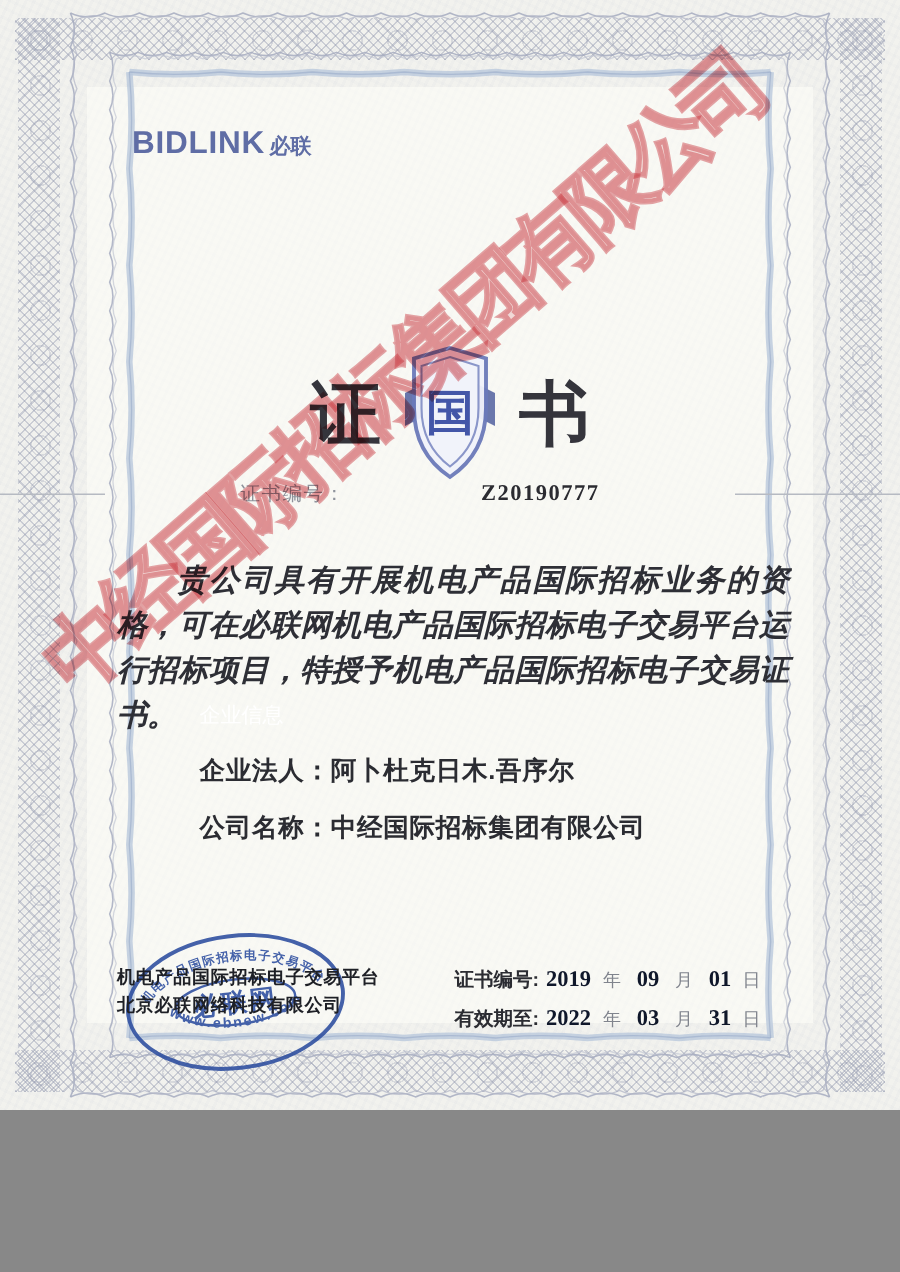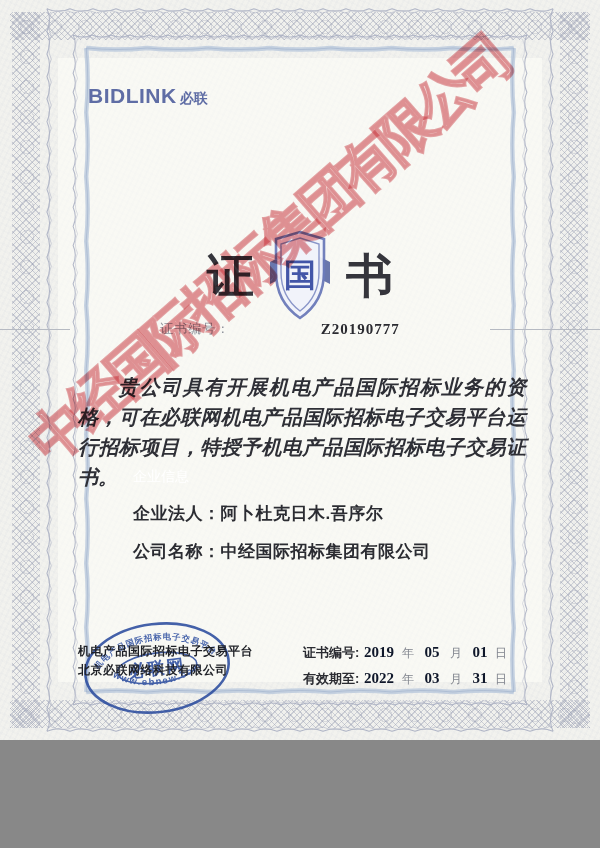--- a/index.html
+++ b/index.html
@@ -163,21 +163,21 @@
   <div class="issuer">
     <div>机电产品国际招标电子交易平台</div>
     <div>北京必联网络科技有限公司</div>
   </div>
 
   <div class="dates">
     <div class="date-row">
       <span class="date-label">证书编号:</span>
       <span class="date-num">2019</span>
       <span class="date-unit">年</span>
-      <span class="date-num">05</span>
+      <span class="date-num">09</span>
       <span class="date-unit">月</span>
       <span class="date-num">01</span>
       <span class="date-unit">日</span>
     </div>
     <div class="date-row">
       <span class="date-label">有效期至:</span>
       <span class="date-num">2022</span>
       <span class="date-unit">年</span>
       <span class="date-num">03</span>
       <span class="date-unit">月</span>

